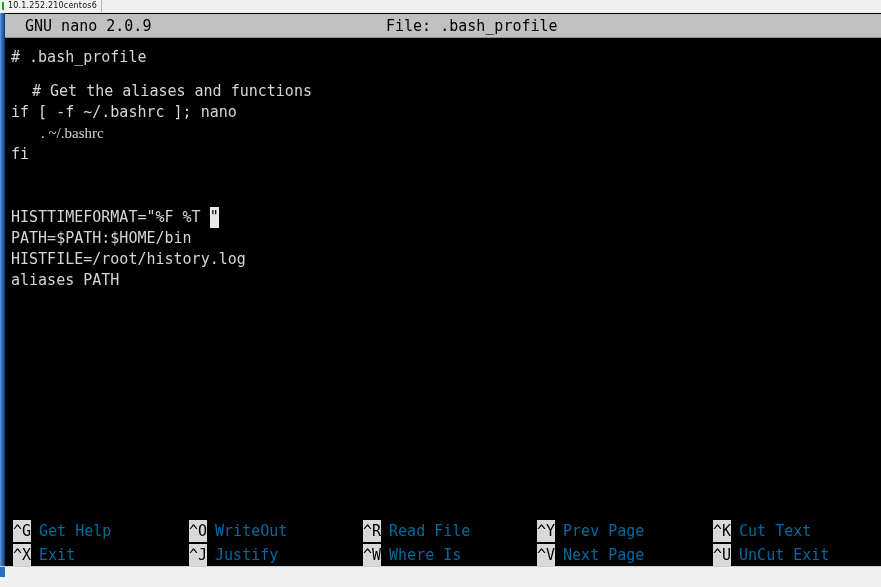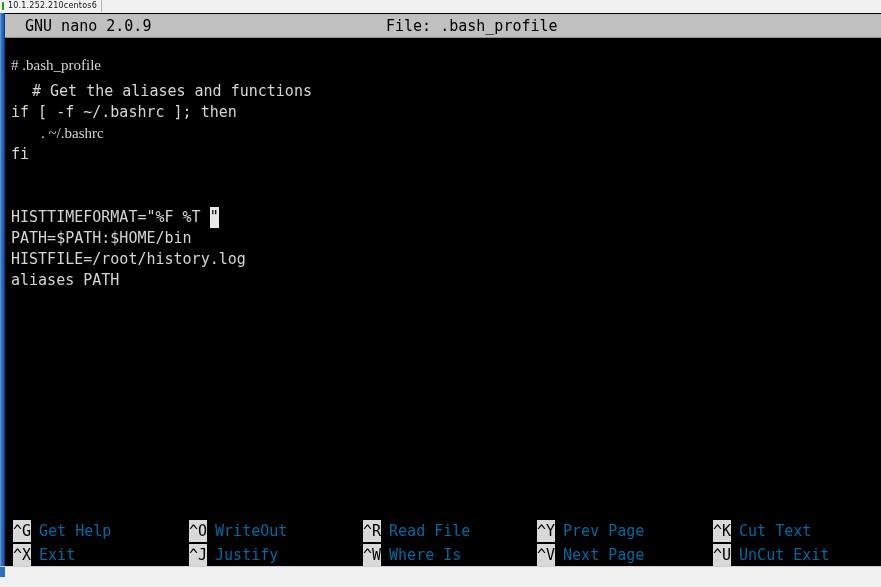--- a/index.html
+++ b/index.html
@@ -209,24 +209,24 @@
   <div class="term-frame">
 
     <div class="left-rail"></div>
 
     <div class="nano-titlebar">
       <span class="nano-title-version">GNU nano 2.0.9</span>
       <span class="nano-title-file">File: .bash_profile</span>
     </div>
 
     <div class="editor" id="editor">
-        <div class="code-line" style="top: 16px; font-family: Liberation Serif, serif;"><span># .bash_profile</span></div>
+        <div class="code-line" style="top: 8px;"><span># .bash_profile</span></div>
         <div class="code-line" style="top: 21px;"><span></span></div>
         <div class="code-line" style="top: 42px; margin-left: 21px;"><span># Get the aliases and functions</span></div>
-        <div class="code-line" style="top: 63px;"><span>if [ -f ~/.bashrc ]; then</span></div>
+        <div class="code-line" style="top: 63px;"><span>if [ -f ~/.bashrc ]; nano</span></div>
         <div class="code-line" style="top: 84px; font-family: Liberation Serif, serif;"><span>        . ~/.bashrc</span></div>
         <div class="code-line" style="top: 105px;"><span>fi</span></div>
         <div class="code-line" style="top: 126px;"><span></span></div>
         <div class="code-line" style="top: 168px;"><span>HISTTIMEFORMAT="%F %T </span><span class="cursor-cell">"</span></div>
         <div class="code-line" style="top: 189px;"><span>PATH=$PATH:$HOME/bin</span></div>
         <div class="code-line" style="top: 210px;"><span>HISTFILE=/root/history.log</span></div>
         <div class="code-line" style="top: 231px;"><span>aliases PATH</span></div>
       </div>
 
     <div class="shortcut-bar">

